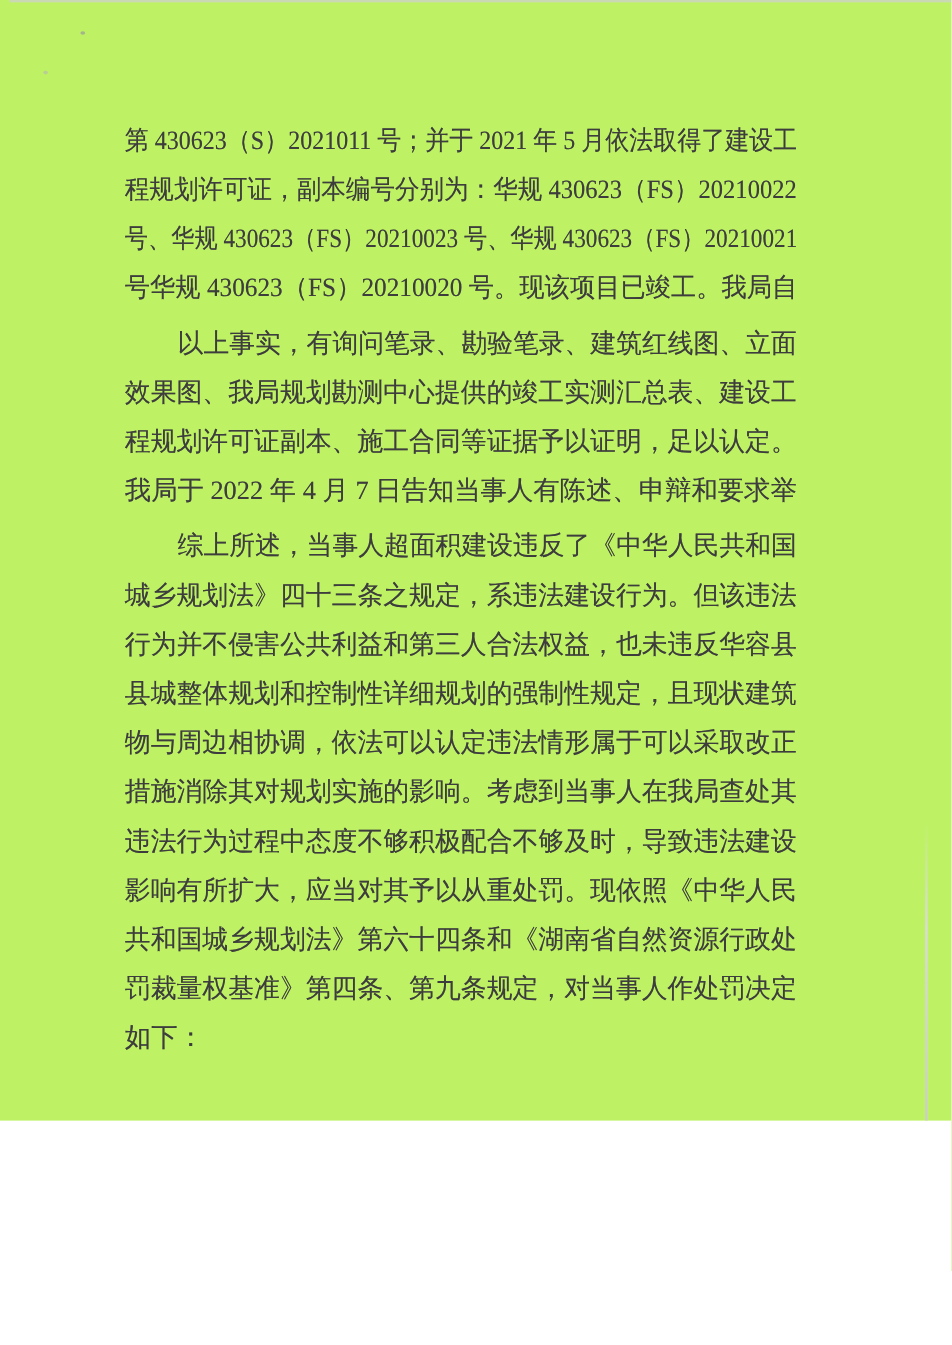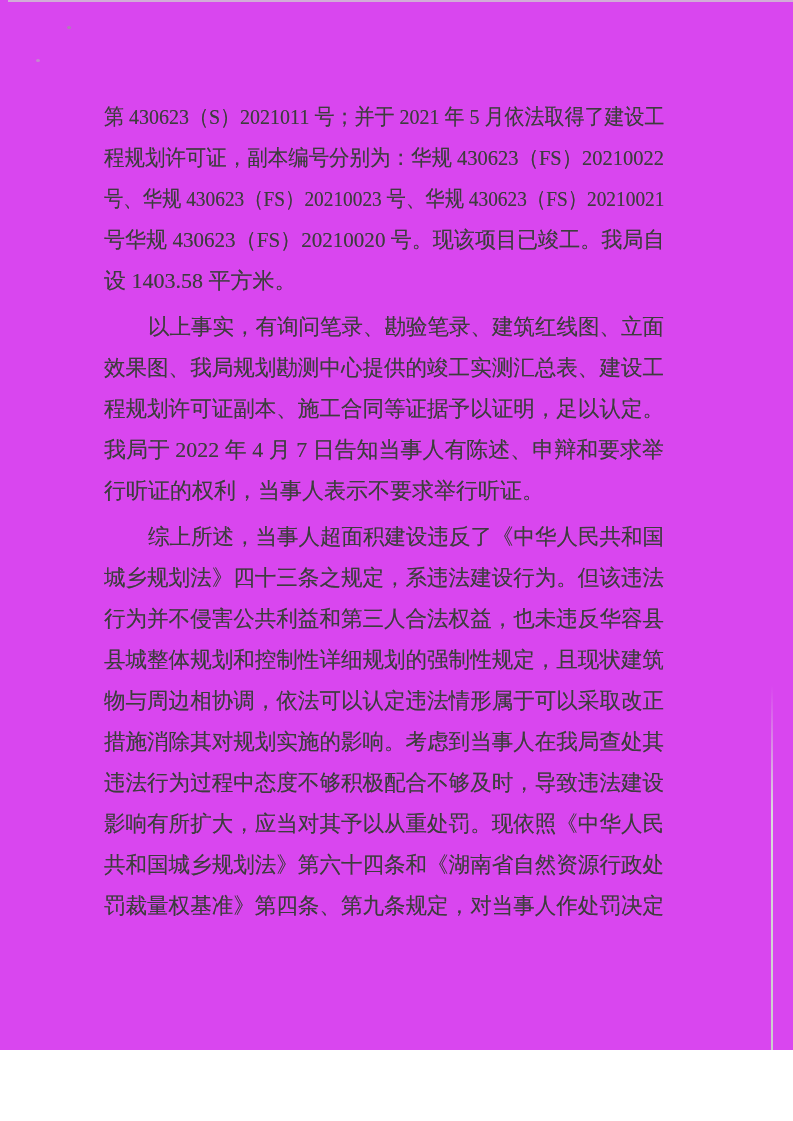--- a/index.html
+++ b/index.html
@@ -3,22 +3,22 @@
 <meta charset="utf-8">
 <style>
   html, body {
     margin: 0;
     padding: 0;
     background: #ffffff;
   }
   .page {
     position: relative;
     width: 793px;
-    height: 1050px;
-    background: #d946ef;
+    height: 934px;
+    background: #bef264;
     overflow: hidden;
     font-family: "Liberation Serif", "DejaVu Serif", serif;
   }
   
   .artifact { position: absolute; pointer-events: none; }
   .top-edge-line {
     left: 8px; right: 0; top: 0; height: 2px;
     background: #cfcfcf; opacity: .75;
   }
   .speck-a {
@@ -62,38 +62,37 @@
   <div class="artifact speck-b"></div>
   <div class="artifact right-edge-line"></div>
 
   <div class="textblock">
 
     <div class="para">
       <div class="line" style="width: 616px; transform-origin: 0px 50%; transform: scaleX(0.909091);">第 430623（S）2021011 号；并于 2021 年 5 月依法取得了建设工</div>
       <div class="line" style="width: 602px; transform-origin: 0px 50%; transform: scaleX(0.930233);">程规划许可证，副本编号分别为：华规 430623（FS）20210022</div>
       <div class="line" style="width: 637px; transform-origin: 0px 50%; transform: scaleX(0.879121);">号、华规 430623（FS）20210023 号、华规 430623（FS）20210021</div>
       <div class="line" style="width: 585px; transform-origin: 0px 50%; transform: scaleX(0.957265);">号华规 430623（FS）20210020 号。现该项目已竣工。我局自</div>
-      <div class="line last">设 1403.58 平方米。</div>
     </div>
 
     <div class="para">
       <div class="line indent" style="width: 573px; transform-origin: 0px 50%; transform: scaleX(0.977312);">以上事实，有询问笔录、勘验笔录、建筑红线图、立面</div>
       <div class="line" style="width: 572px; transform-origin: 0px 50%; transform: scaleX(0.979021);">效果图、我局规划勘测中心提供的竣工实测汇总表、建设工</div>
       <div class="line" style="width: 572px; transform-origin: 0px 50%; transform: scaleX(0.979021);">程规划许可证副本、施工合同等证据予以证明，足以认定。</div>
       <div class="line" style="width: 561px; transform-origin: 0px 50%; transform: scaleX(0.998217);">我局于 2022 年 4 月 7 日告知当事人有陈述、申辩和要求举</div>
-      <div class="line last">行听证的权利，当事人表示不要求举行听证。</div>
     </div>
 
     <div class="para">
       <div class="line indent" style="width: 573px; transform-origin: 0px 50%; transform: scaleX(0.977312);">综上所述，当事人超面积建设违反了《中华人民共和国</div>
       <div class="line" style="width: 572px; transform-origin: 0px 50%; transform: scaleX(0.979021);">城乡规划法》四十三条之规定，系违法建设行为。但该违法</div>
       <div class="line" style="width: 572px; transform-origin: 0px 50%; transform: scaleX(0.979021);">行为并不侵害公共利益和第三人合法权益，也未违反华容县</div>
       <div class="line" style="width: 572px; transform-origin: 0px 50%; transform: scaleX(0.979021);">县城整体规划和控制性详细规划的强制性规定，且现状建筑</div>
       <div class="line" style="width: 572px; transform-origin: 0px 50%; transform: scaleX(0.979021);">物与周边相协调，依法可以认定违法情形属于可以采取改正</div>
       <div class="line" style="width: 572px; transform-origin: 0px 50%; transform: scaleX(0.979021);">措施消除其对规划实施的影响。考虑到当事人在我局查处其</div>
       <div class="line" style="width: 572px; transform-origin: 0px 50%; transform: scaleX(0.979021);">违法行为过程中态度不够积极配合不够及时，导致违法建设</div>
       <div class="line" style="width: 572px; transform-origin: 0px 50%; transform: scaleX(0.979021);">影响有所扩大，应当对其予以从重处罚。现依照《中华人民</div>
       <div class="line" style="width: 572px; transform-origin: 0px 50%; transform: scaleX(0.979021);">共和国城乡规划法》第六十四条和《湖南省自然资源行政处</div>
       <div class="line" style="width: 572px; transform-origin: 0px 50%; transform: scaleX(0.979021);">罚裁量权基准》第四条、第九条规定，对当事人作处罚决定</div>
+      <div class="line last">如下：</div>
     </div>
 
   </div>
 </div>
 
 </body></html>

